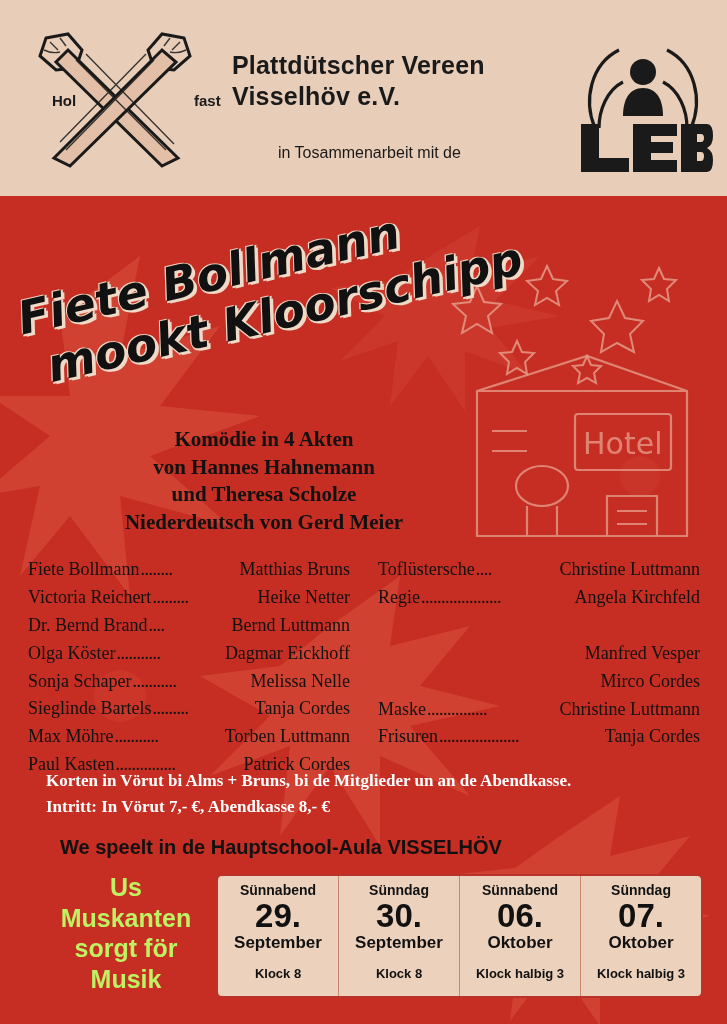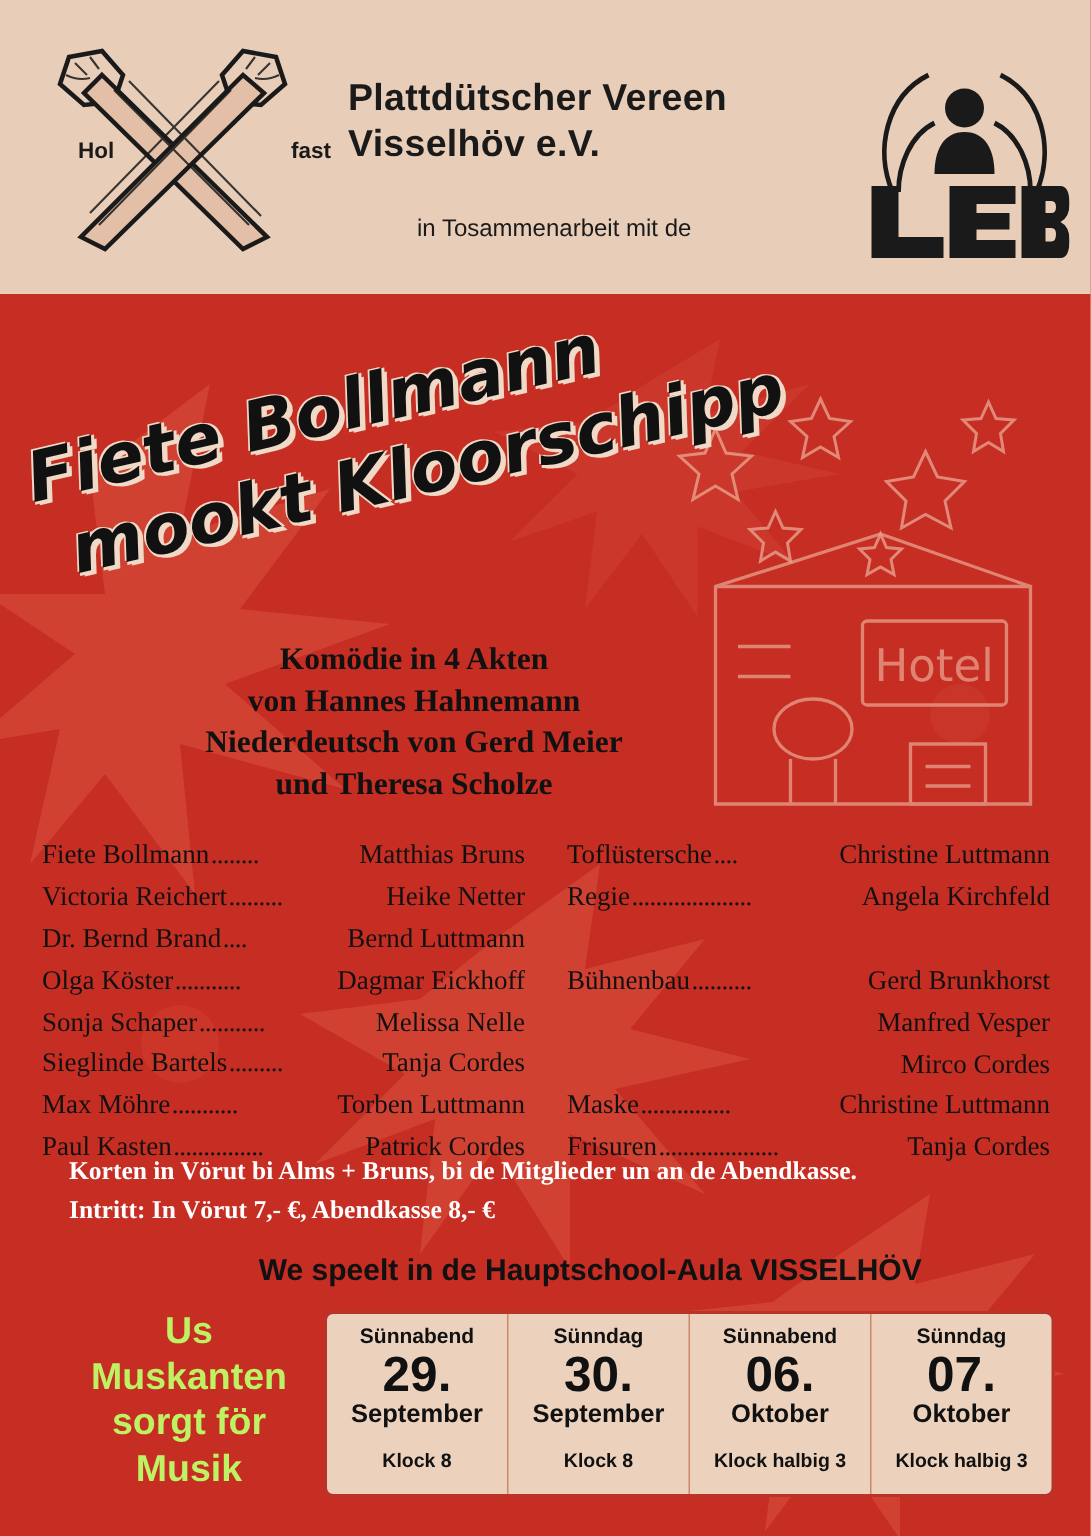--- a/index.html
+++ b/index.html
@@ -100,21 +100,21 @@
     text-shadow: 3px 3px 0 #f0d9c6, -1px -1px 0 #f0d9c6, 2px 0 0 #f0d9c6, 0 2px 0 #f0d9c6;
     letter-spacing: 0px;
     line-height: 1.16;
     white-space: nowrap;
   }
   .title-line.l2 { margin-left: 18px; }
 
   
   .credits {
     position: absolute;
-    left: 12px; top: 230px;
+    left: 0; top: 230px;
     width: 470px;
     text-align: center;
     z-index: 5;
     font-family: "Liberation Serif", serif;
     font-weight: bold;
     font-size: 21px;
     line-height: 1.32;
     color: #111;
     padding-left: 29px;
   }
@@ -157,21 +157,20 @@
     font-family: "Liberation Serif", serif;
     font-weight: bold;
     font-size: 17px;
     line-height: 1.5;
     color: #ffffff;
   }
   .venue {
     position: absolute;
     left: 0; top: 640px;
     width: 727px;
-    text-align: center;
     z-index: 5;
     font-family: "Liberation Sans", sans-serif;
     font-weight: bold;
     font-size: 20px;
     color: #111;
     padding-left: 60px;
     box-sizing: border-box;
   }
 
   
@@ -350,22 +349,22 @@
     </svg>
 
     <div class="title-wrap">
       <div class="title-line l1">Fiete Bollmann</div>
       <div class="title-line l2">mookt Kloorschipp</div>
     </div>
 
     <div class="credits">
       <div>Komödie in 4 Akten</div>
       <div>von Hannes Hahnemann</div>
+      <div>und Theresa Scholze</div>
       <div>Niederdeutsch von Gerd Meier</div>
-      <div>und Theresa Scholze</div>
     </div>
 
     <div class="cast">
       <div class="cast-col">
         <div class="cast-row">
           <span class="role">Fiete Bollmann</span>
           <span class="dots">........</span>
           <span class="person">Matthias Bruns</span>
         </div>
         <div class="cast-row">
@@ -413,25 +412,20 @@
         </div>
         <div class="cast-row">
           <span class="role">Regie</span>
           <span class="dots">....................</span>
           <span class="person">Angela Kirchfeld</span>
         </div>
         <div class="cast-row blank">
           <span class="role"></span>
           <span class="dots"></span>
           <span class="person"></span>
-        </div>
-        <div class="cast-row">
-          <span class="role">Bühnenbau</span>
-          <span class="dots">..........</span>
-          <span class="person">Gerd Brunkhorst</span>
         </div>
         <div class="cast-row">
           <span class="role"></span>
           <span class="dots"></span>
           <span class="person">Manfred Vesper</span>
         </div>
         <div class="cast-row">
           <span class="role"></span>
           <span class="dots"></span>
           <span class="person">Mirco Cordes</span>

